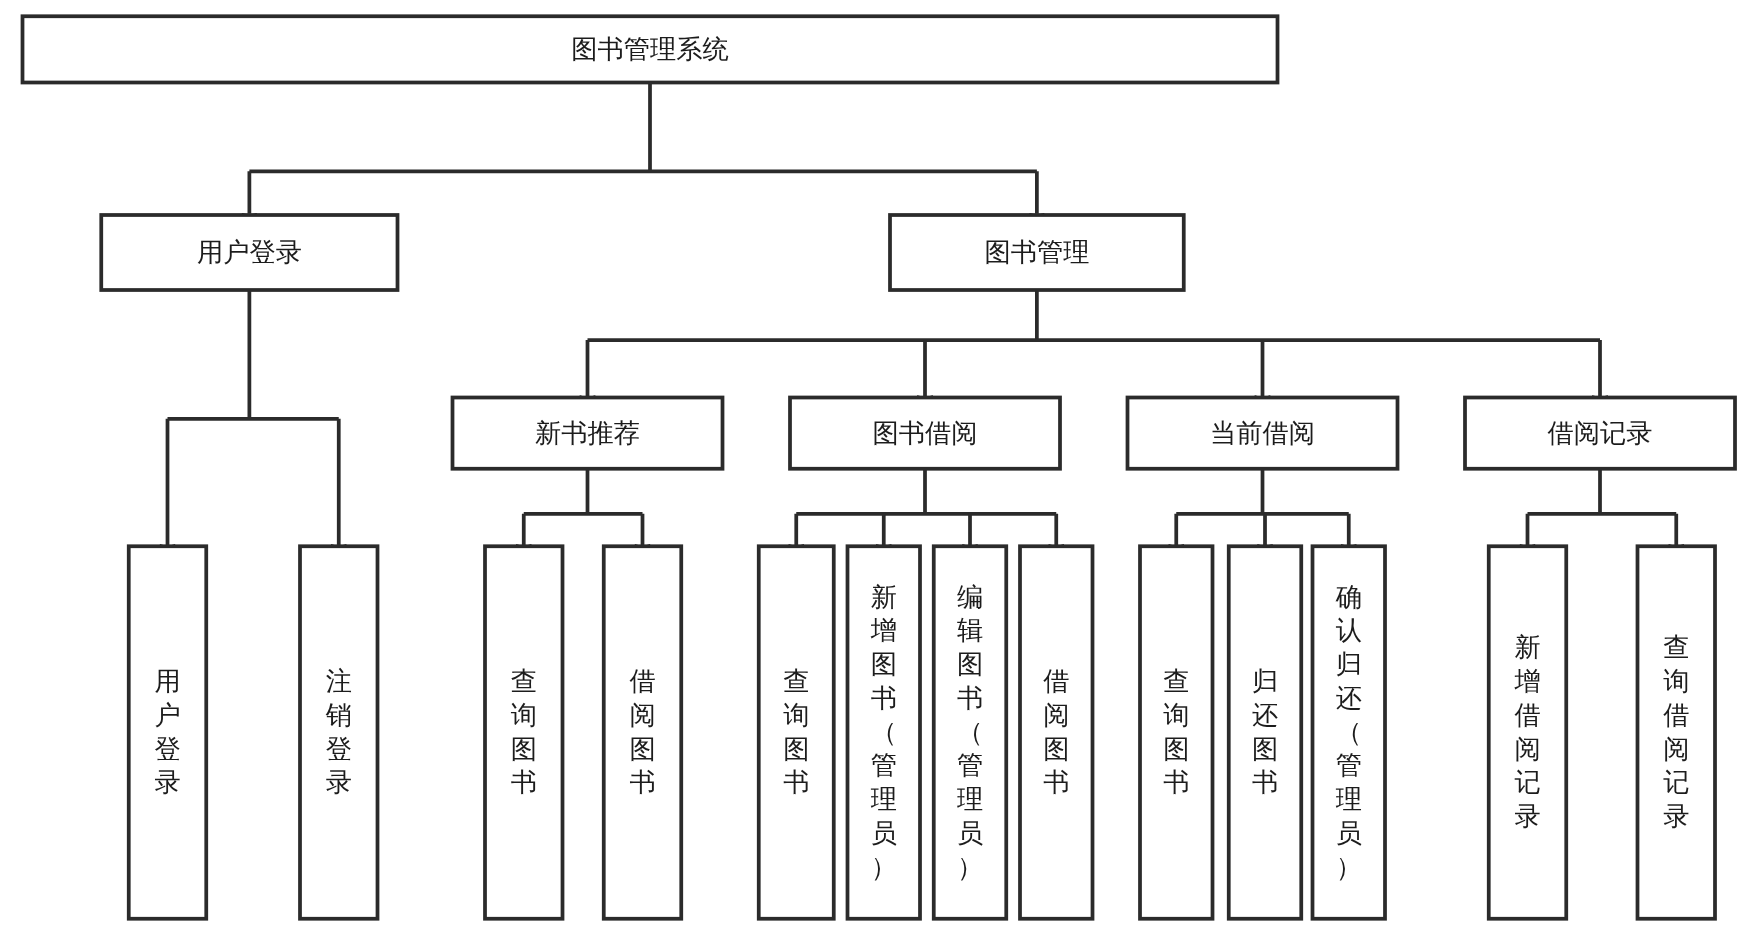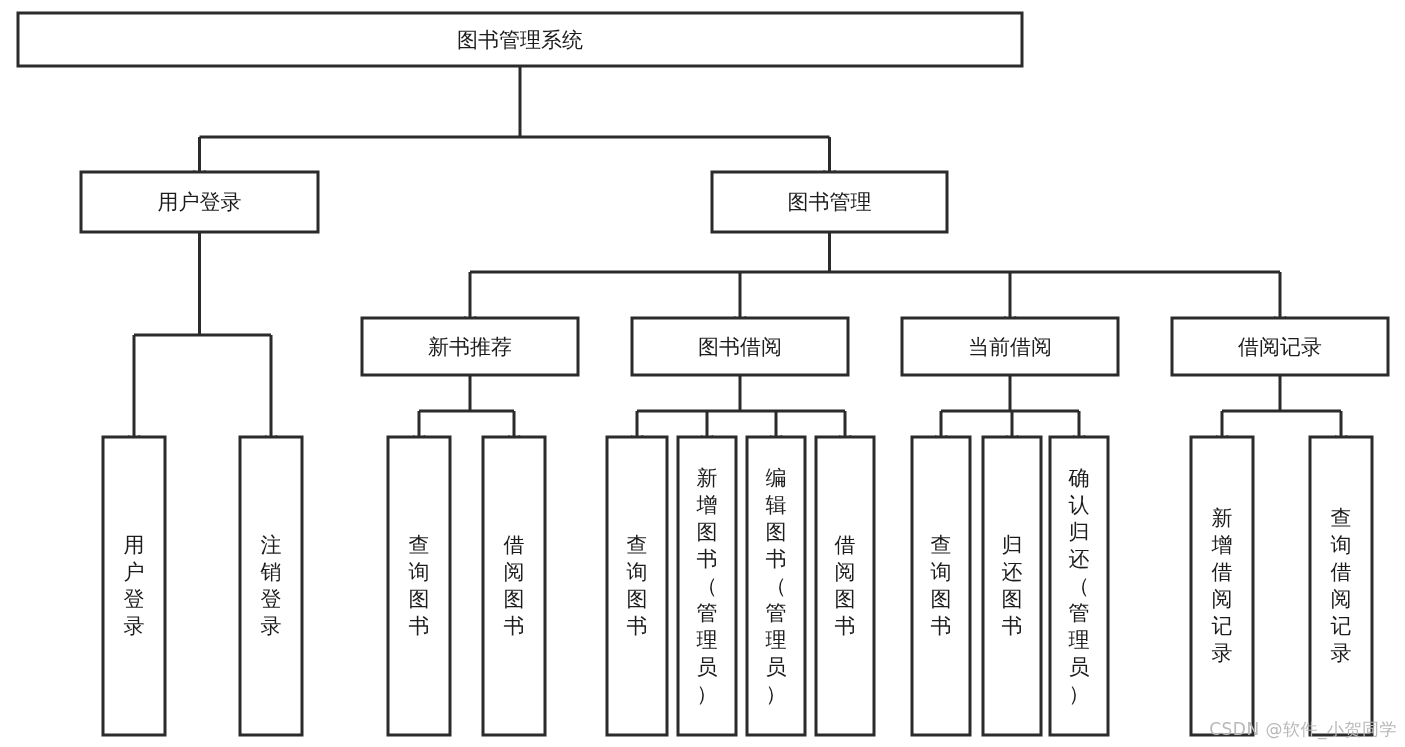--- a/index.html
+++ b/index.html
@@ -186,14 +186,13 @@
         <g>
           <rect x="1191" y="437" width="62" height="298" class="box-rect"></rect>
           <text x="1222" y="525" class="node-label-v"><tspan x="1222" dy="0">新</tspan><tspan x="1222" dy="27">增</tspan><tspan x="1222" dy="27">借</tspan><tspan x="1222" dy="27">阅</tspan><tspan x="1222" dy="27">记</tspan><tspan x="1222" dy="27">录</tspan></text>
         </g>
         <g>
           <rect x="1310" y="437" width="62" height="298" class="box-rect"></rect>
           <text x="1341" y="525" class="node-label-v"><tspan x="1341" dy="0">查</tspan><tspan x="1341" dy="27">询</tspan><tspan x="1341" dy="27">借</tspan><tspan x="1341" dy="27">阅</tspan><tspan x="1341" dy="27">记</tspan><tspan x="1341" dy="27">录</tspan></text>
         </g>
       </g>
   </svg>
-  <div class="watermark">CSDN @软件_小贺同学</div>
 </div>
 
 </body></html>

